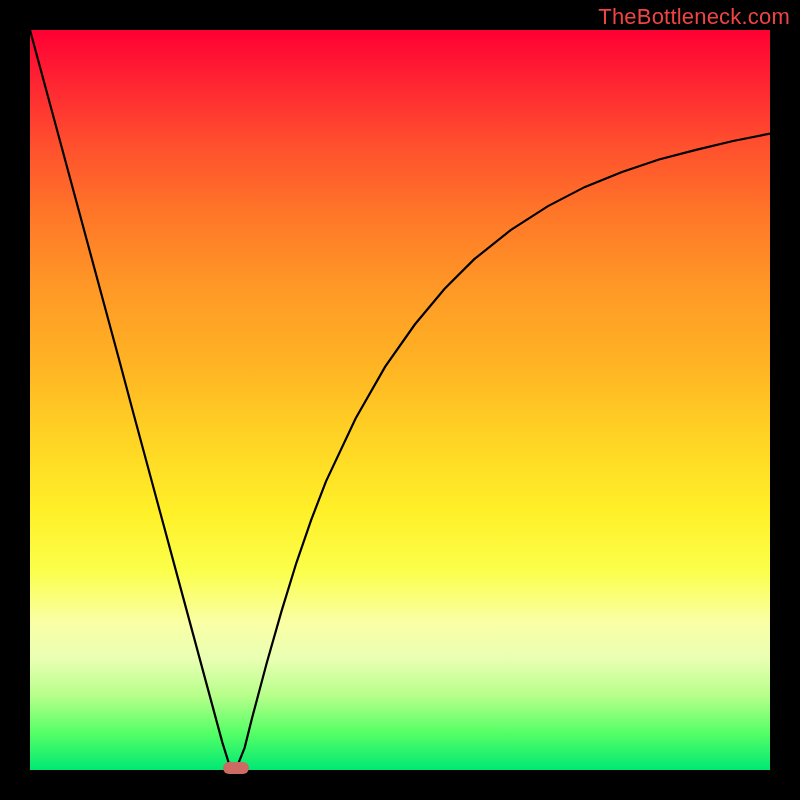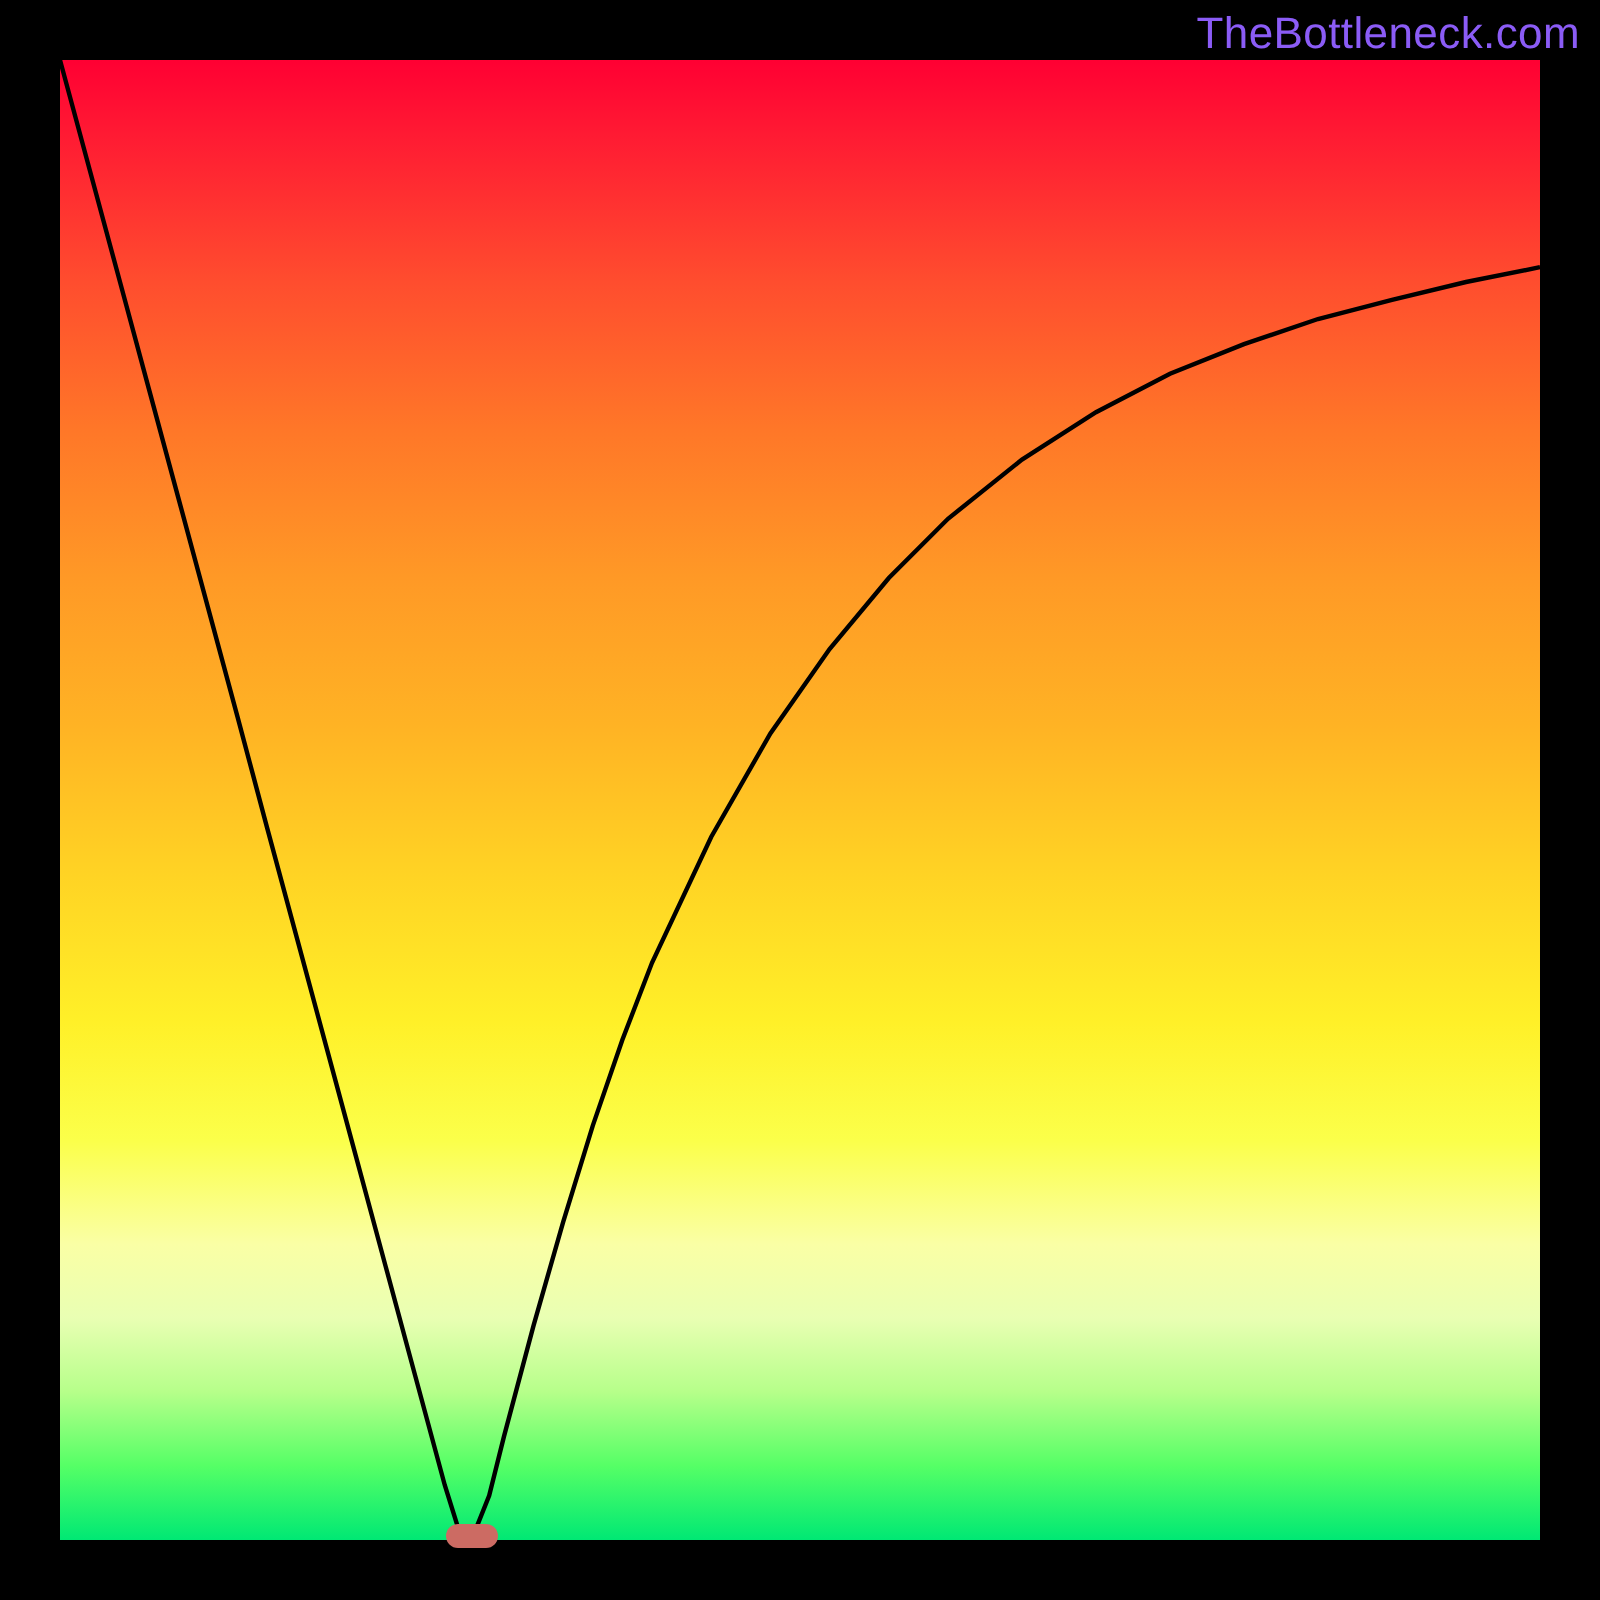--- a/index.html
+++ b/index.html
@@ -39,21 +39,21 @@
       #e9ffb3 85%,
       #b6ff8a 90%,
       #55ff66 95%,
       #00e874 100%
     );
   }
   .watermark {
     position: absolute;
     top: 4px;
     right: 10px;
-    color: #8b5cf6;
+    color: #ef4444;
     font-size: 22px;
     letter-spacing: 0.2px;
     font-weight: 400;
     user-select: none;
   }
   svg.curve {
     position: absolute;
     left: 0;
     top: 0;
     width: 740px;

